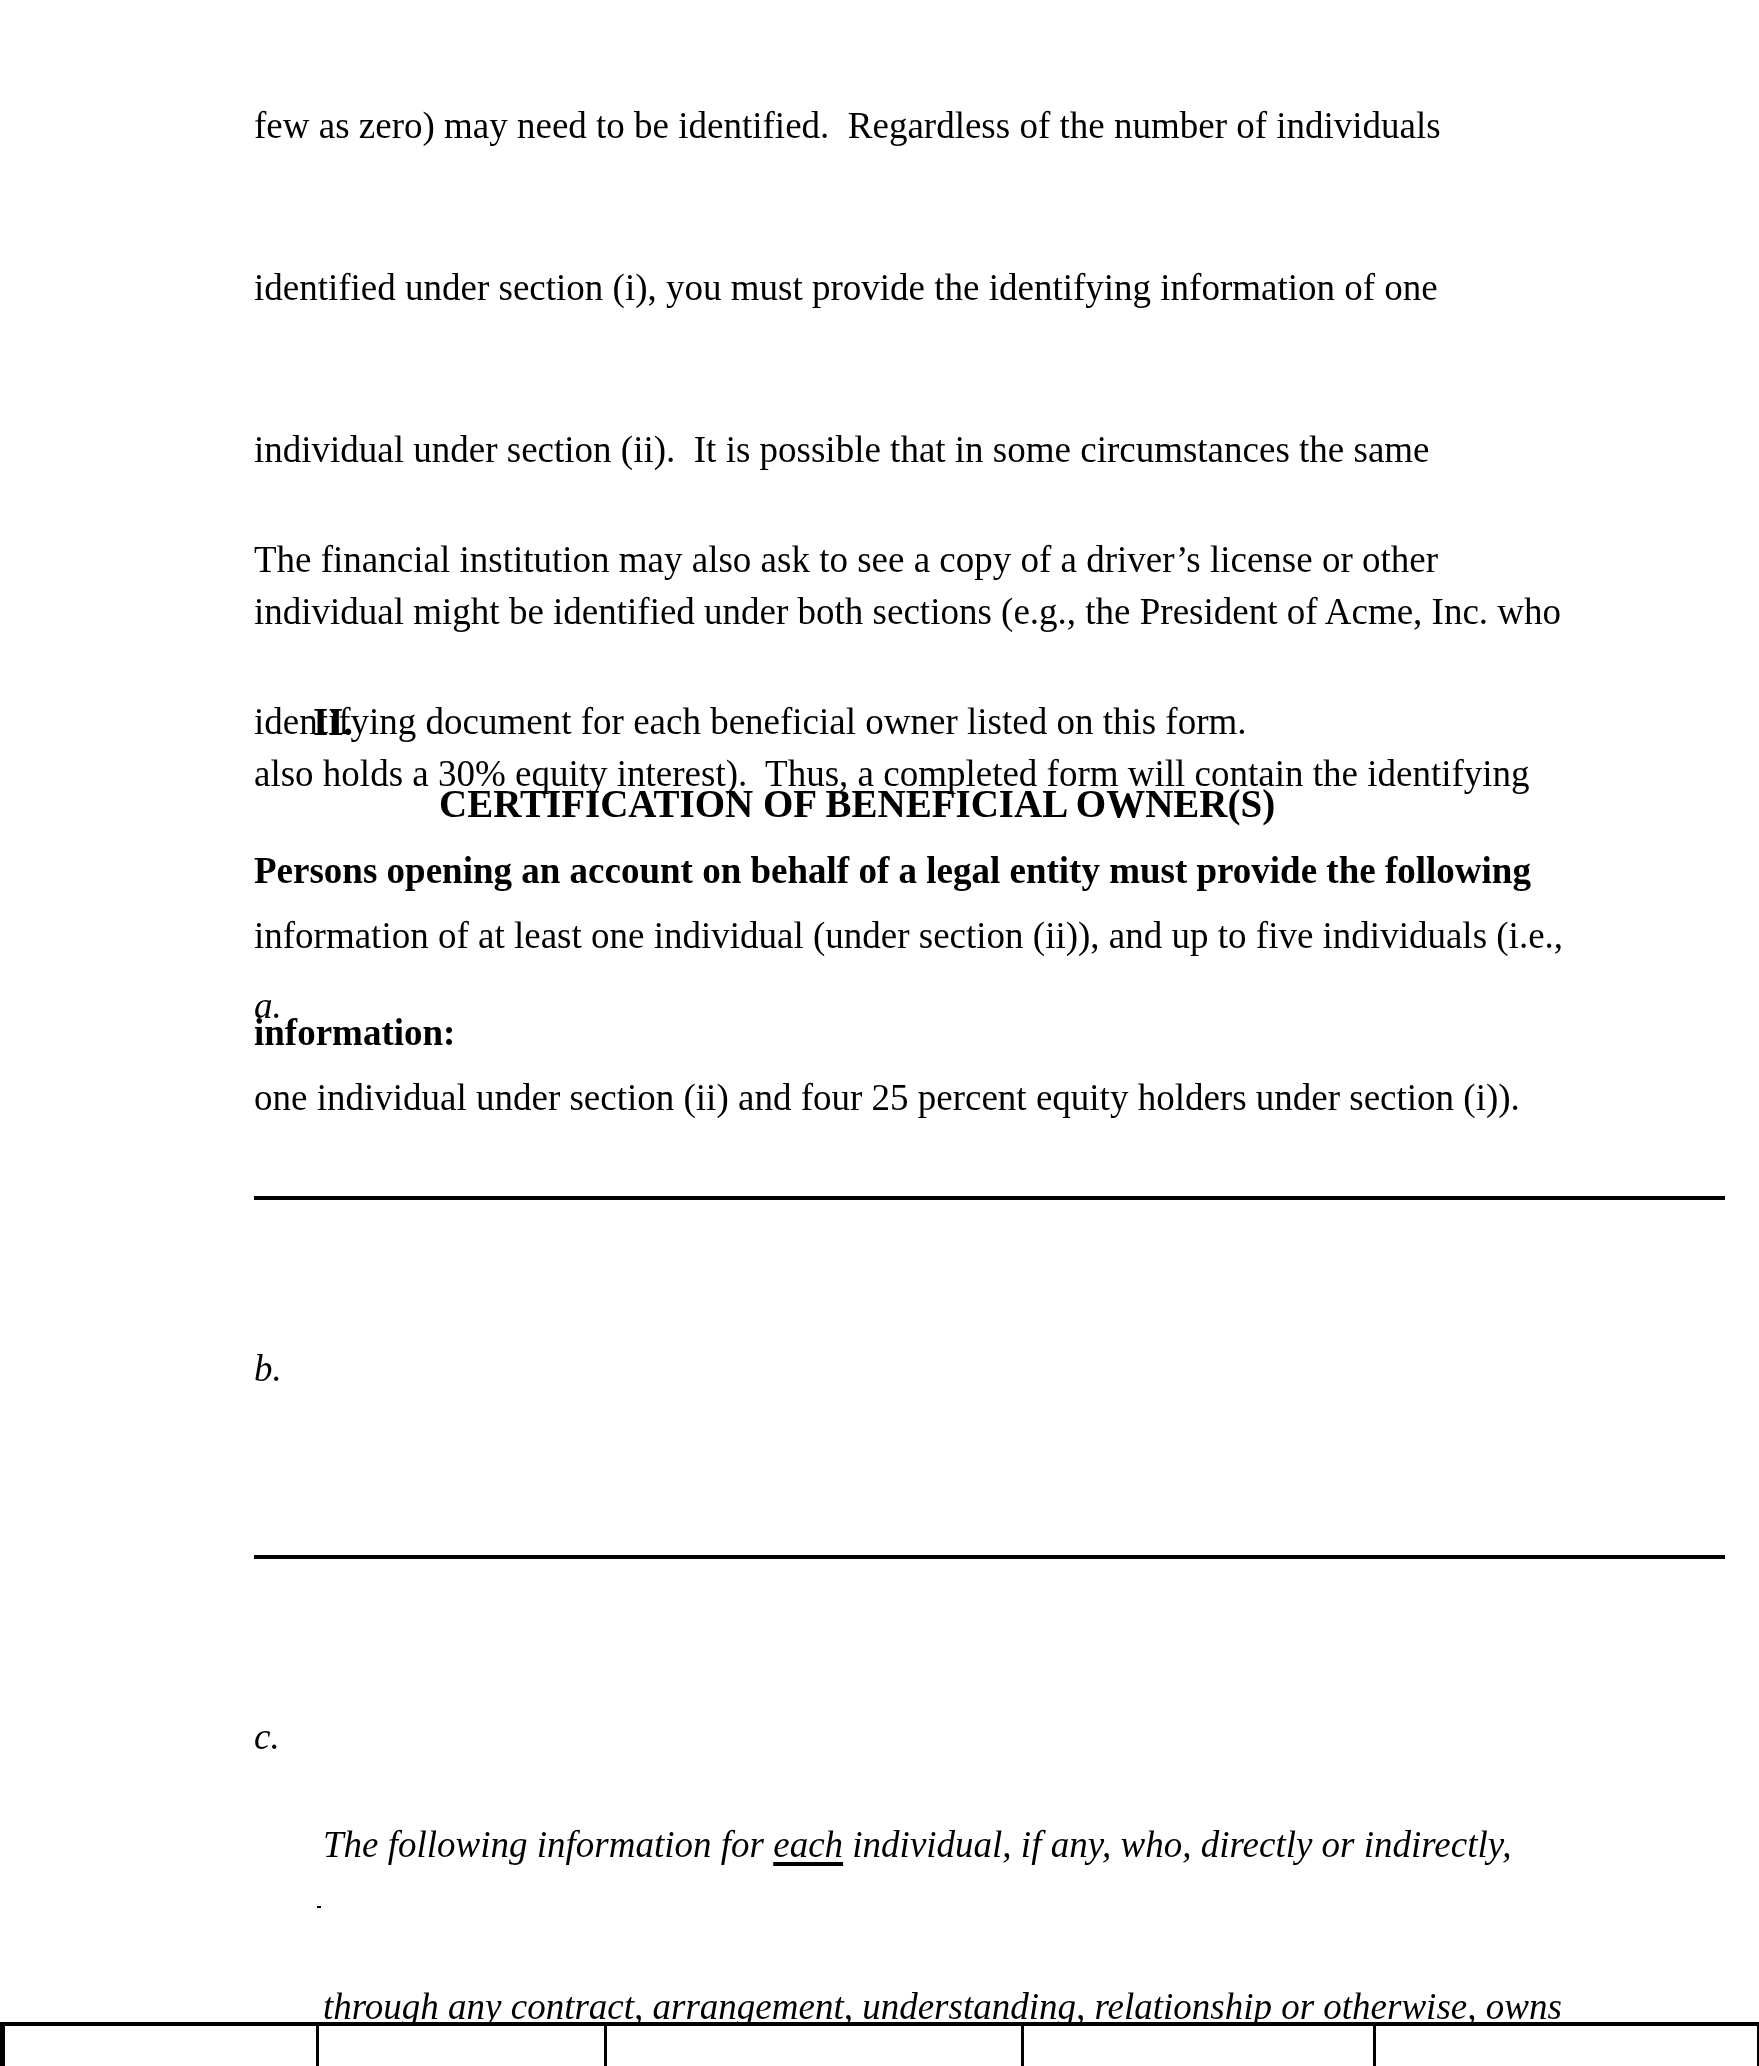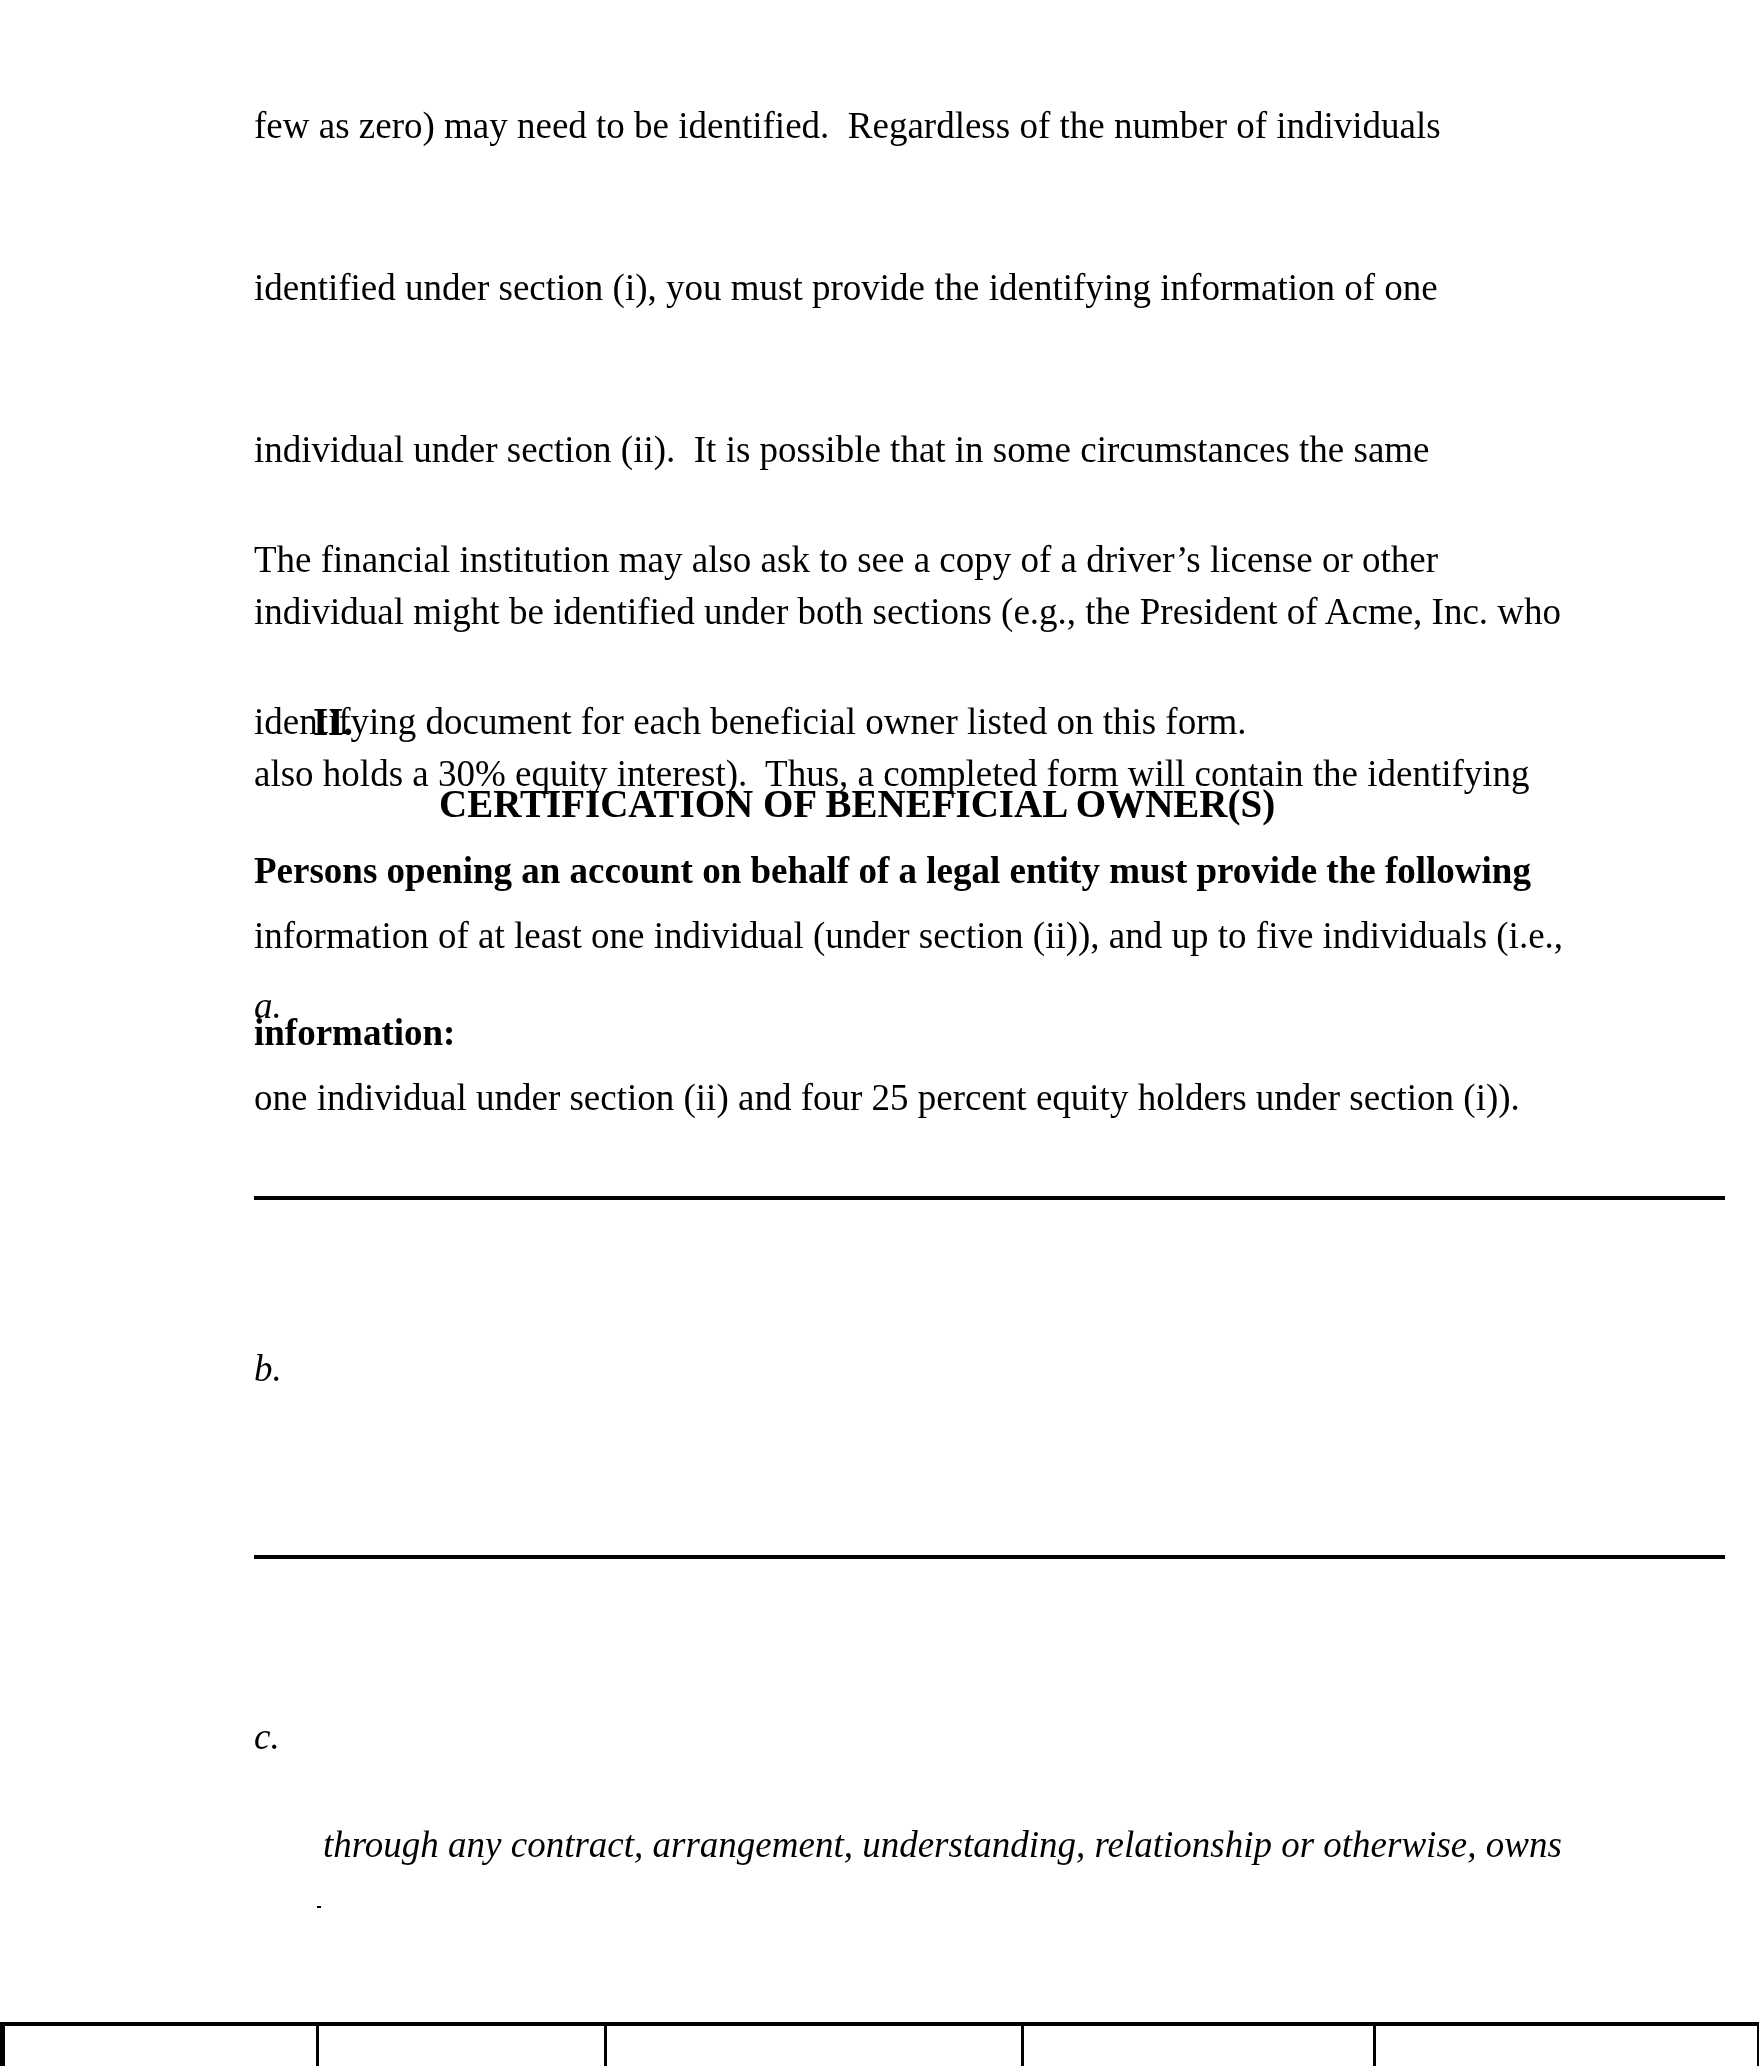--- a/index.html
+++ b/index.html
@@ -142,20 +142,21 @@
 
   <div class="item" style="top:1342px">
     <span class="item-label">b.</span>
   </div>
 
   <div class="rule" style="top:1555px"></div>
 
   <div class="item" style="top:1710px">
     <span class="item-label">c.</span>
     <div class="item-lines">
+      <div class="line"><span class="it">The following information for </span><span class="it un">each</span><span class="it"> individual, if any, who, directly or indirectly,</span></div>
       <div class="line"><span class="it">through any contract, arrangement, understanding, relationship or otherwise, owns</span></div>
       
     </div>
   </div>
 
   <div class="stray"></div>
 
   <div class="bo-table">
     <div class="bo-cell c1">
       

